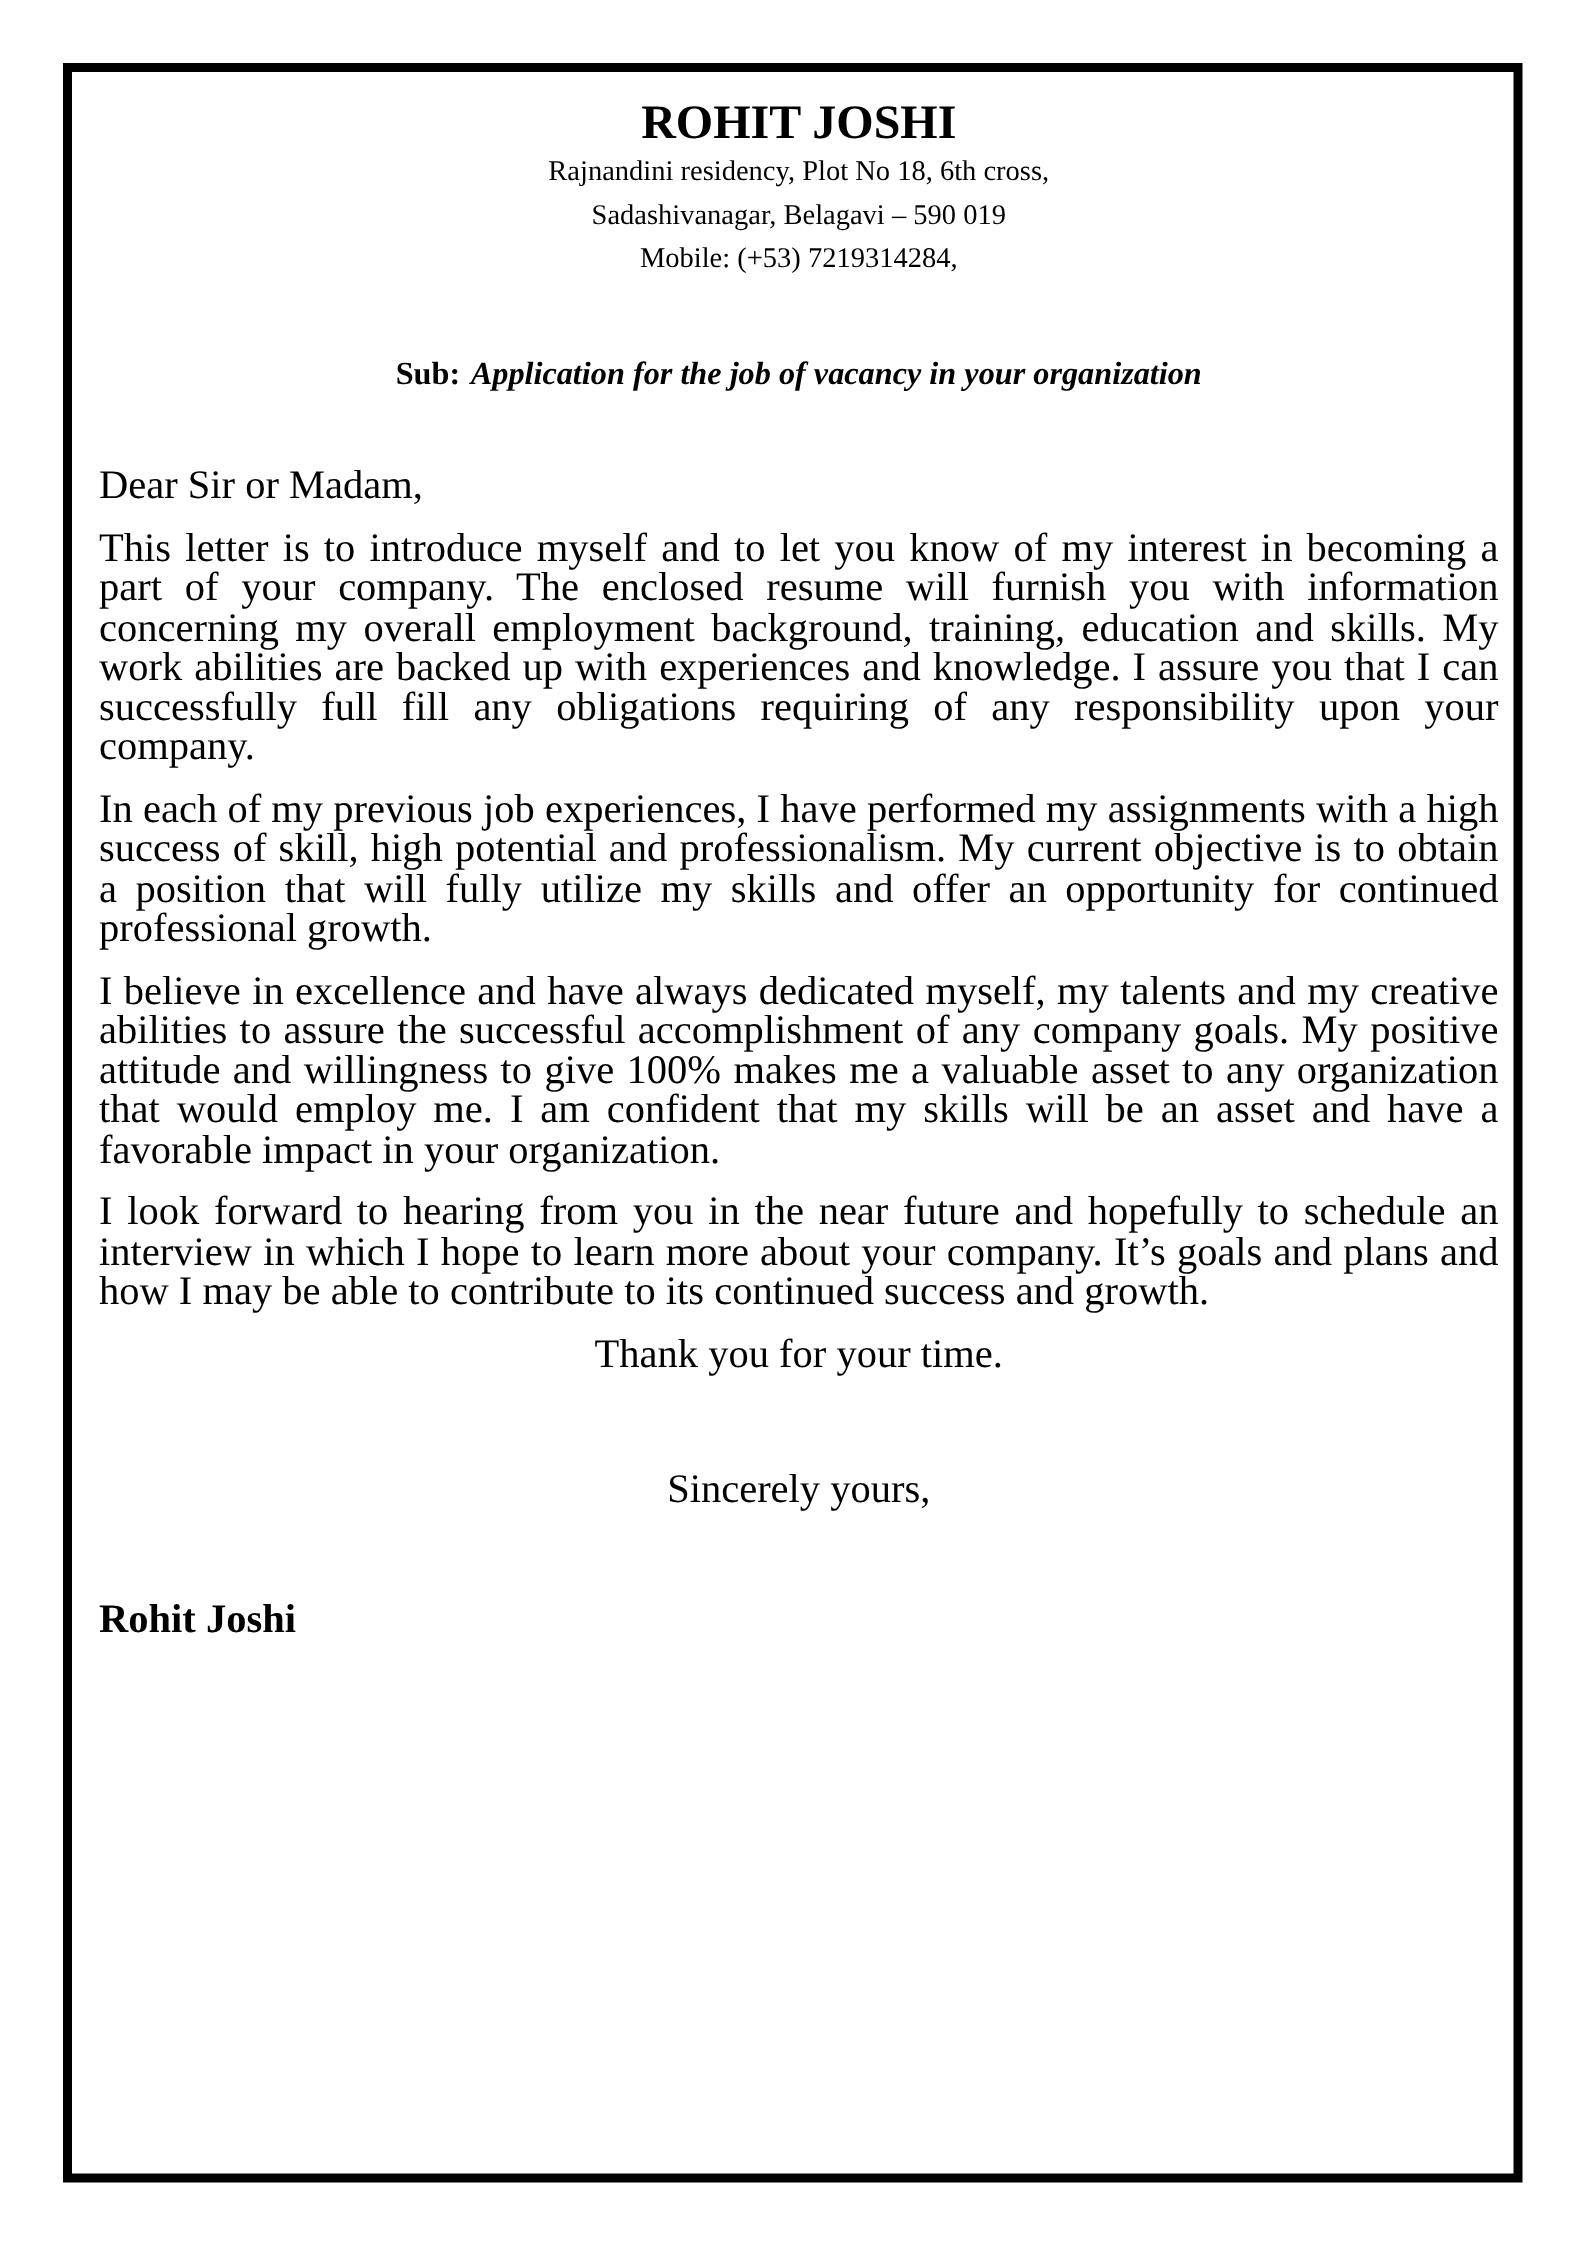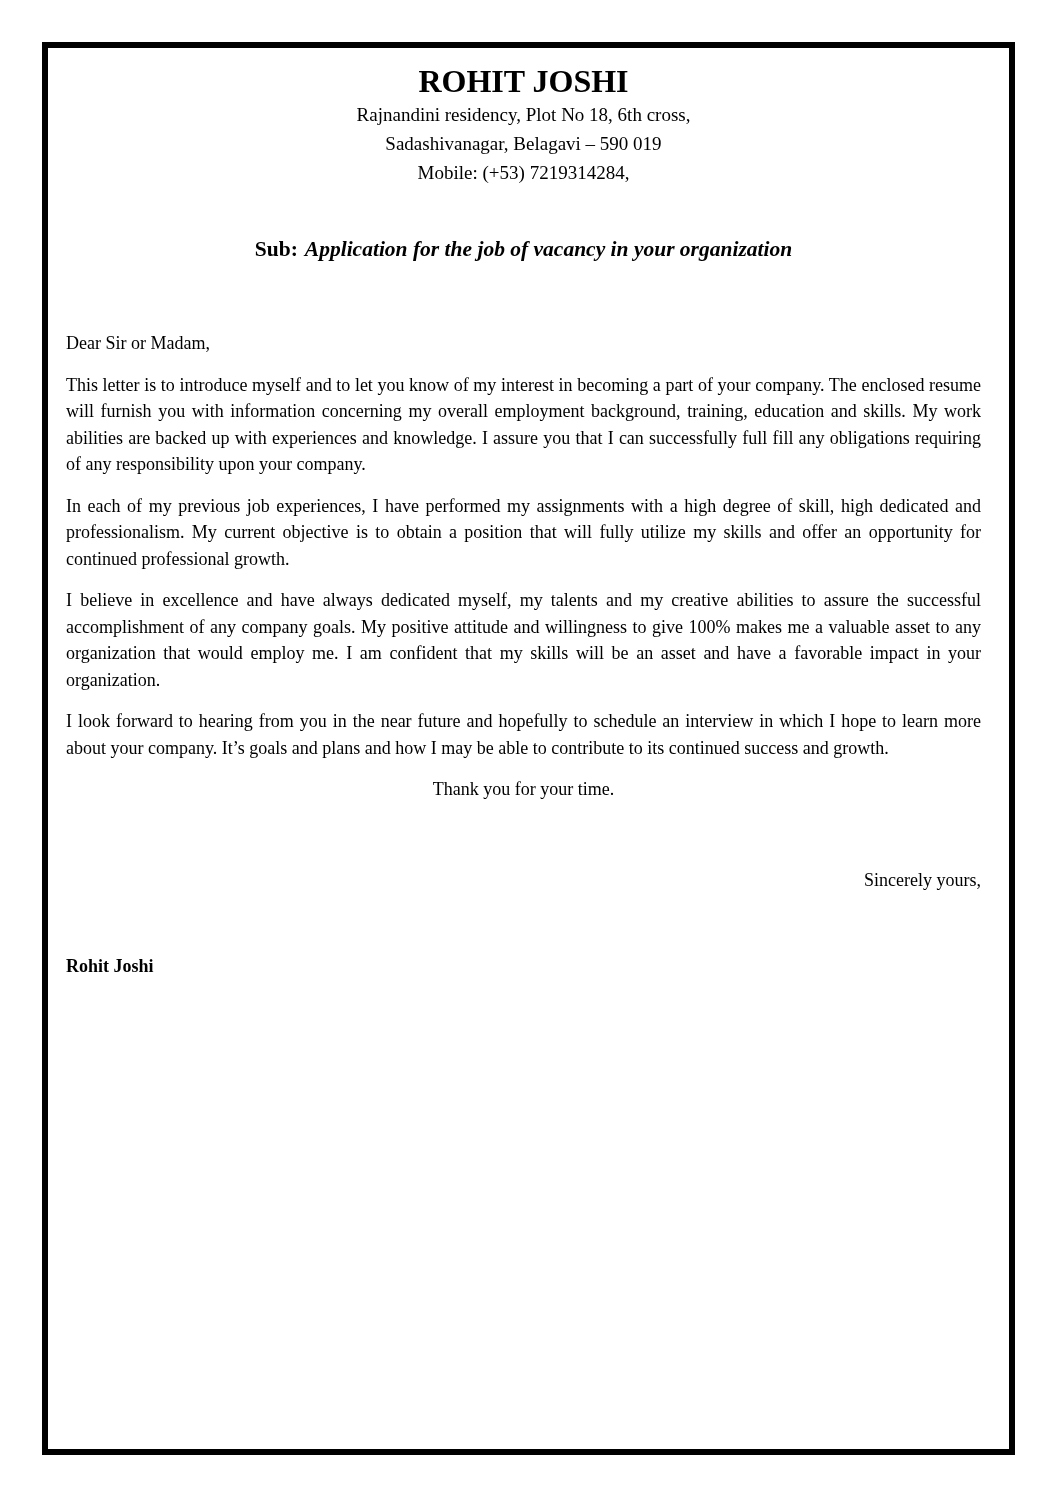--- a/index.html
+++ b/index.html
@@ -15,21 +15,21 @@
     position: relative;
   }
   .frame {
     position: absolute;
     left: 42px;
     top: 42px;
     width: 973px;
     height: 1413px;
     border: 6px solid #000000;
     box-sizing: border-box;
-    padding: 14px 26px 0 16px;
+    padding: 14px 8px 0 16px;
     background: #ffffff;
   }
   .header {
     text-align: center;
   }
   .name {
     font-size: 32px;
     line-height: 38px;
     font-weight: bold;
   }
@@ -43,40 +43,40 @@
     font-size: 21.5px;
     font-weight: bold;
   }
   .subject .sub-prefix {
     margin-right: 7px;
   }
   .subject .sub-text {
     font-style: italic;
   }
   .letter-body {
-    margin-top: 68px;
-    font-size: 18px;
+    margin-top: 48px;
+    font-size: 27px;
     line-height: 26.5px;
     padding: 0 2px;
   }
   .letter-body p {
     margin: 0 0 15px 0;
   }
   .para {
     text-align: justify;
   }
   .salutation {
     text-align: left;
   }
   .thanks {
     text-align: center;
   }
   .closing {
     margin-top: 64px !important;
-    text-align: right;
+    text-align: center;
   }
   .signature {
     margin-top: 60px !important;
     font-weight: bold;
     text-align: left;
   }
 </style>
 </head>
 <body>
 
@@ -89,21 +89,21 @@
     <div class="addr">Mobile: (+53) 7219314284,</div>
   </div>
 
   <div class="subject">
     <span class="sub-prefix">Sub:</span><span class="sub-text">Application for the job of vacancy in your organization</span>
   </div>
 
   <div class="letter-body">
     <p class="salutation">Dear Sir or Madam,</p>
     <p class="para">This letter is to introduce myself and to let you know of my interest in becoming a part of your company. The enclosed resume will furnish you with information concerning my overall employment background, training, education and skills. My work abilities are backed up with experiences and knowledge. I assure you that I can successfully full fill any obligations requiring of any responsibility upon your company.</p>
-    <p class="para">In each of my previous job experiences, I have performed my assignments with a high degree of skill, high dedicated and professionalism. My current objective is to obtain a position that will fully utilize my skills and offer an opportunity for continued professional growth.</p>
+    <p class="para">In each of my previous job experiences, I have performed my assignments with a high success of skill, high potential and professionalism. My current objective is to obtain a position that will fully utilize my skills and offer an opportunity for continued professional growth.</p>
     <p class="para"> I believe in excellence and have always dedicated myself, my talents and my creative abilities to assure the successful accomplishment of any company goals. My positive attitude and willingness to give 100% makes me a valuable asset to any organization that would employ me. I am confident that my skills will be an asset and have a favorable impact in your organization.</p>
     <p class="para">I look forward to hearing from you in the near future and hopefully to schedule an interview in which I hope to learn more about your company. It’s goals and plans and how I may be able to contribute to its continued success and growth.</p>
     <p class="thanks">Thank you for your time.</p>
     <p class="closing">Sincerely yours,</p>
     <p class="signature">Rohit Joshi</p>
   </div>
 
 </div>
 
 </body></html>

